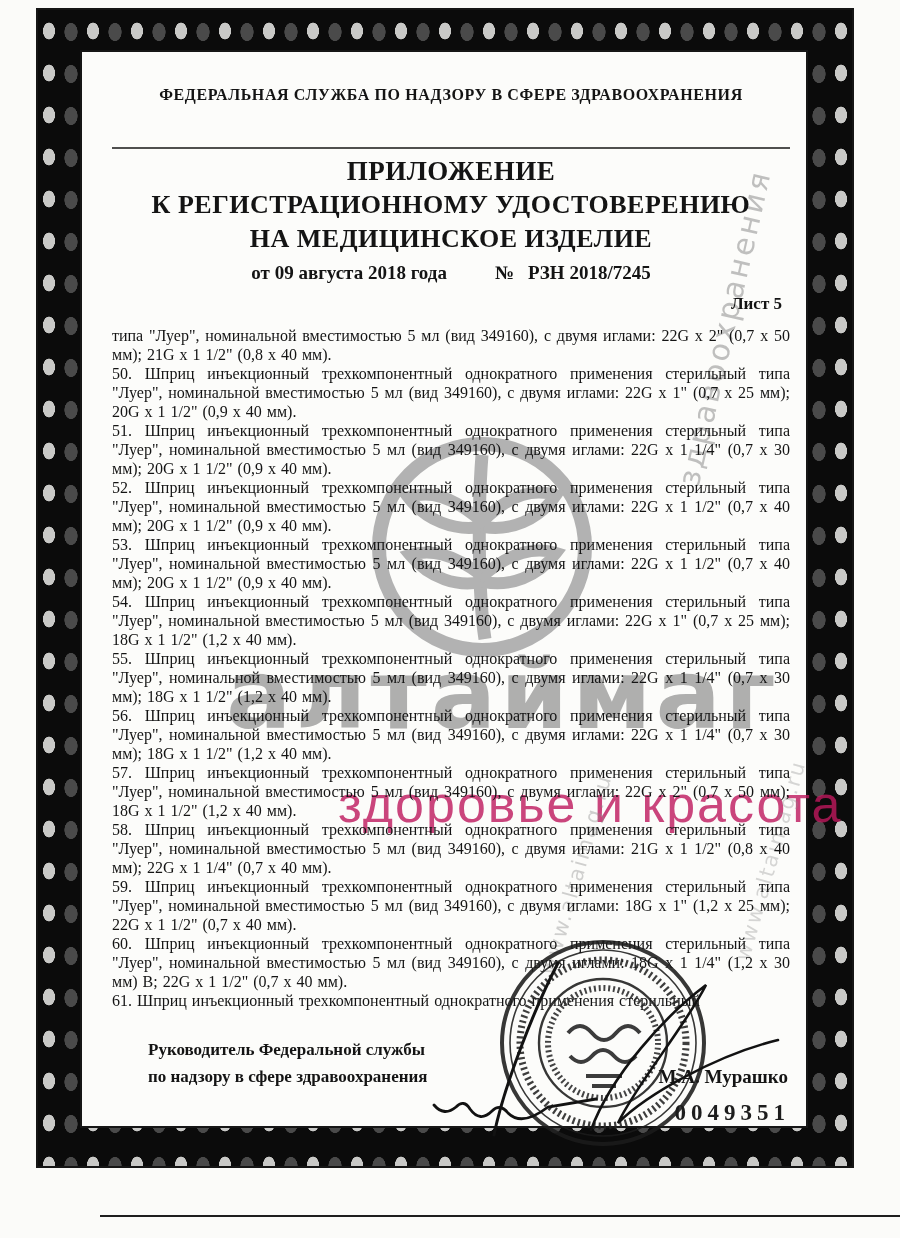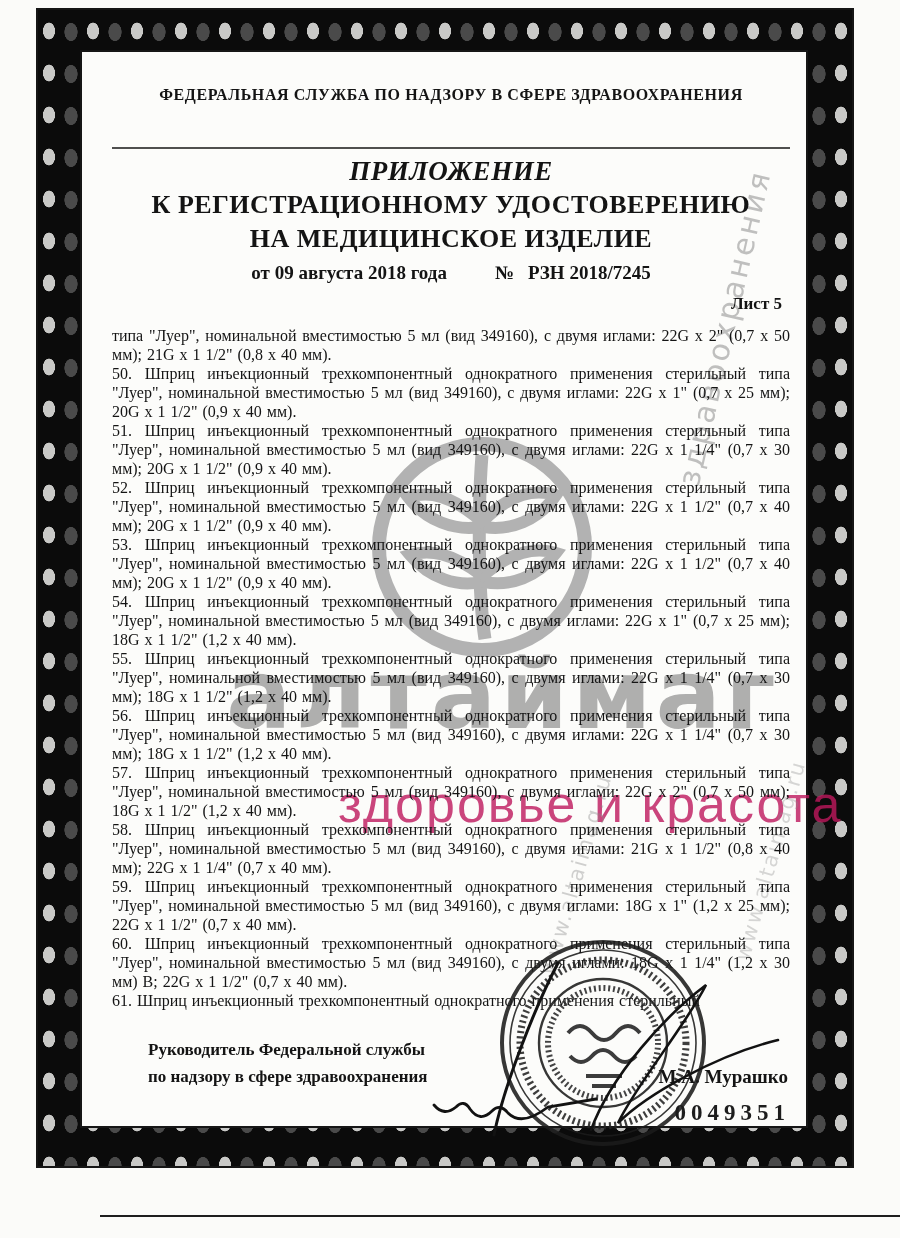--- a/index.html
+++ b/index.html
@@ -16,21 +16,21 @@
   .frame-inner{position:absolute;left:42px;top:40px;right:44px;bottom:38px;
                background:#fcfcfa;border:2px solid #161616;}
   .layer{position:absolute;left:0;top:0;width:900px;height:1238px;}
   .wm{z-index:1;}
   .txt{z-index:2;}
   .ink{z-index:3;}
   .center{position:absolute;left:112px;width:678px;text-align:center;}
   .agency{font-weight:bold;font-size:16px;letter-spacing:0.6px;}
   .divider{position:absolute;left:112px;top:147px;width:678px;border-top:2px solid rgba(35,35,35,.8);}
   .title{font-weight:bold;letter-spacing:0.5px;}
-  .t1{top:156px;font-size:27px;font-style:italic;}
+  .t1{top:156px;font-size:27px;}
   .t2{top:190px;font-size:26px;}
   .t3{top:224px;font-size:26px;font-family:Liberation Serif, serif;}
   .dateline{position:absolute;left:112px;top:262px;width:678px;text-align:center;font-weight:bold;font-size:19px;}
   .dateline .numlab{margin-left:48px;}
   .dateline .numval{margin-left:14px;margin-top:16px;}
   .sheet{position:absolute;right:118px;top:294px;font-weight:bold;font-size:17px;}
   .body-text{position:absolute;left:112px;top:326px;width:678px;font-size:16px;line-height:19px;
              text-align:justify;text-align-last:left;word-spacing:1px;}
   .body-text p{margin:0;}
   .foot{position:absolute;left:112px;top:1036px;font-weight:bold;font-size:17px;line-height:27px;margin-left:36px;}

